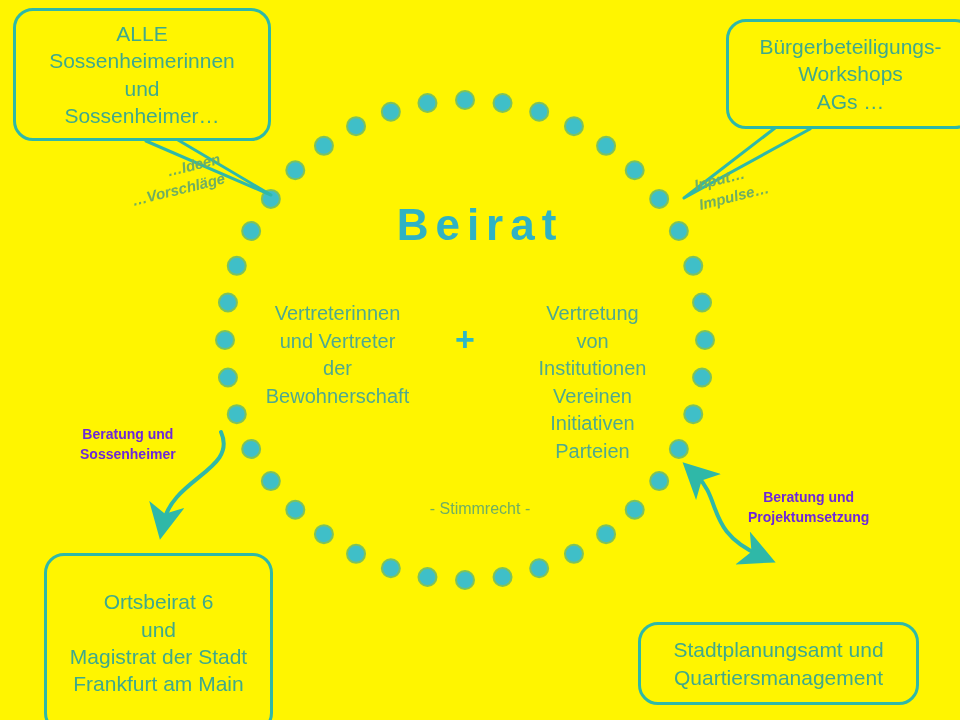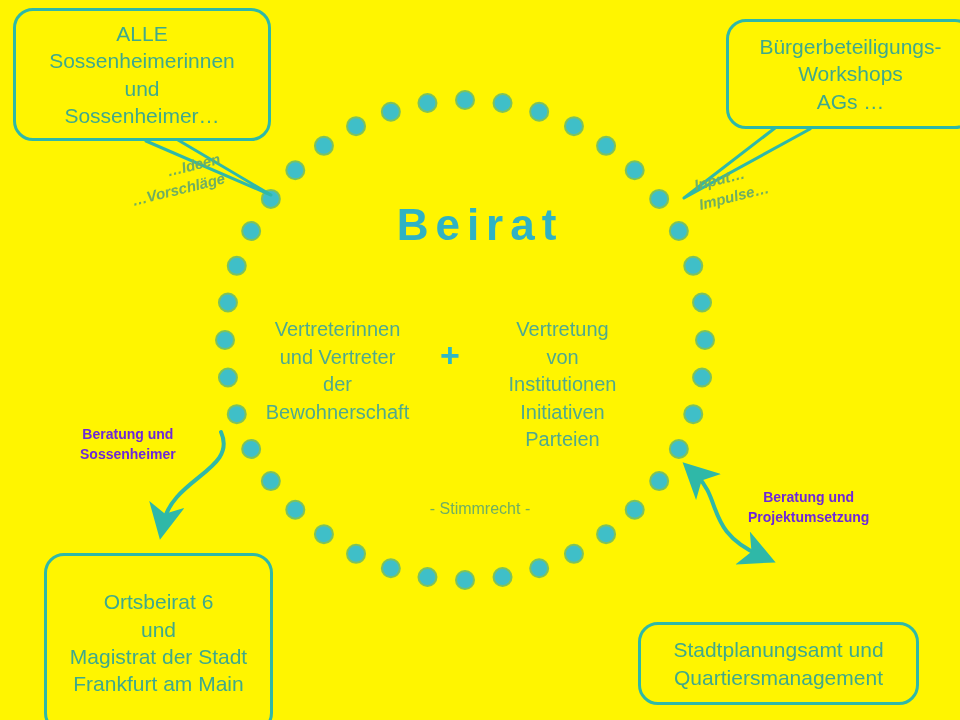--- a/index.html
+++ b/index.html
@@ -66,23 +66,24 @@
     left: 0; top: 200px;
     width: 960px;
     text-align: center;
     font-size: 44px;
     font-weight: bold;
     letter-spacing: 7px;
     color: #2FB2C4;
   }
   #center-cols {
     position: absolute;
-    left: 245px; top: 316px;
+    left: 245px; top: 300px;
     width: 440px;
     display: flex;
+    justify-content: space-between;
     align-items: flex-start;
   }
   .col {
     width: 185px;
     text-align: center;
     font-size: 20px;
     line-height: 1.38;
     color: #4FA98E;
   }
   .col .ln { display: block; }
@@ -245,20 +246,21 @@
       <span class="ln">Vertreterinnen</span>
       <span class="ln">und Vertreter</span>
       <span class="ln">der</span>
       <span class="ln">Bewohnerschaft</span>
     </div>
     <div id="plus-sign">+</div>
     <div class="col">
       <span class="ln">Vertretung</span>
       <span class="ln">von</span>
       <span class="ln">Institutionen</span>
+      <span class="ln">Vereinen</span>
       <span class="ln">Initiativen</span>
       <span class="ln">Parteien</span>
     </div>
   </div>
 
   <div id="stimmrecht">- Stimmrecht -</div>
 
   <div class="slant" id="note-ideen">
     <span class="ln">…Ideen</span><br>
     <span class="ln">…Vorschläge</span>

